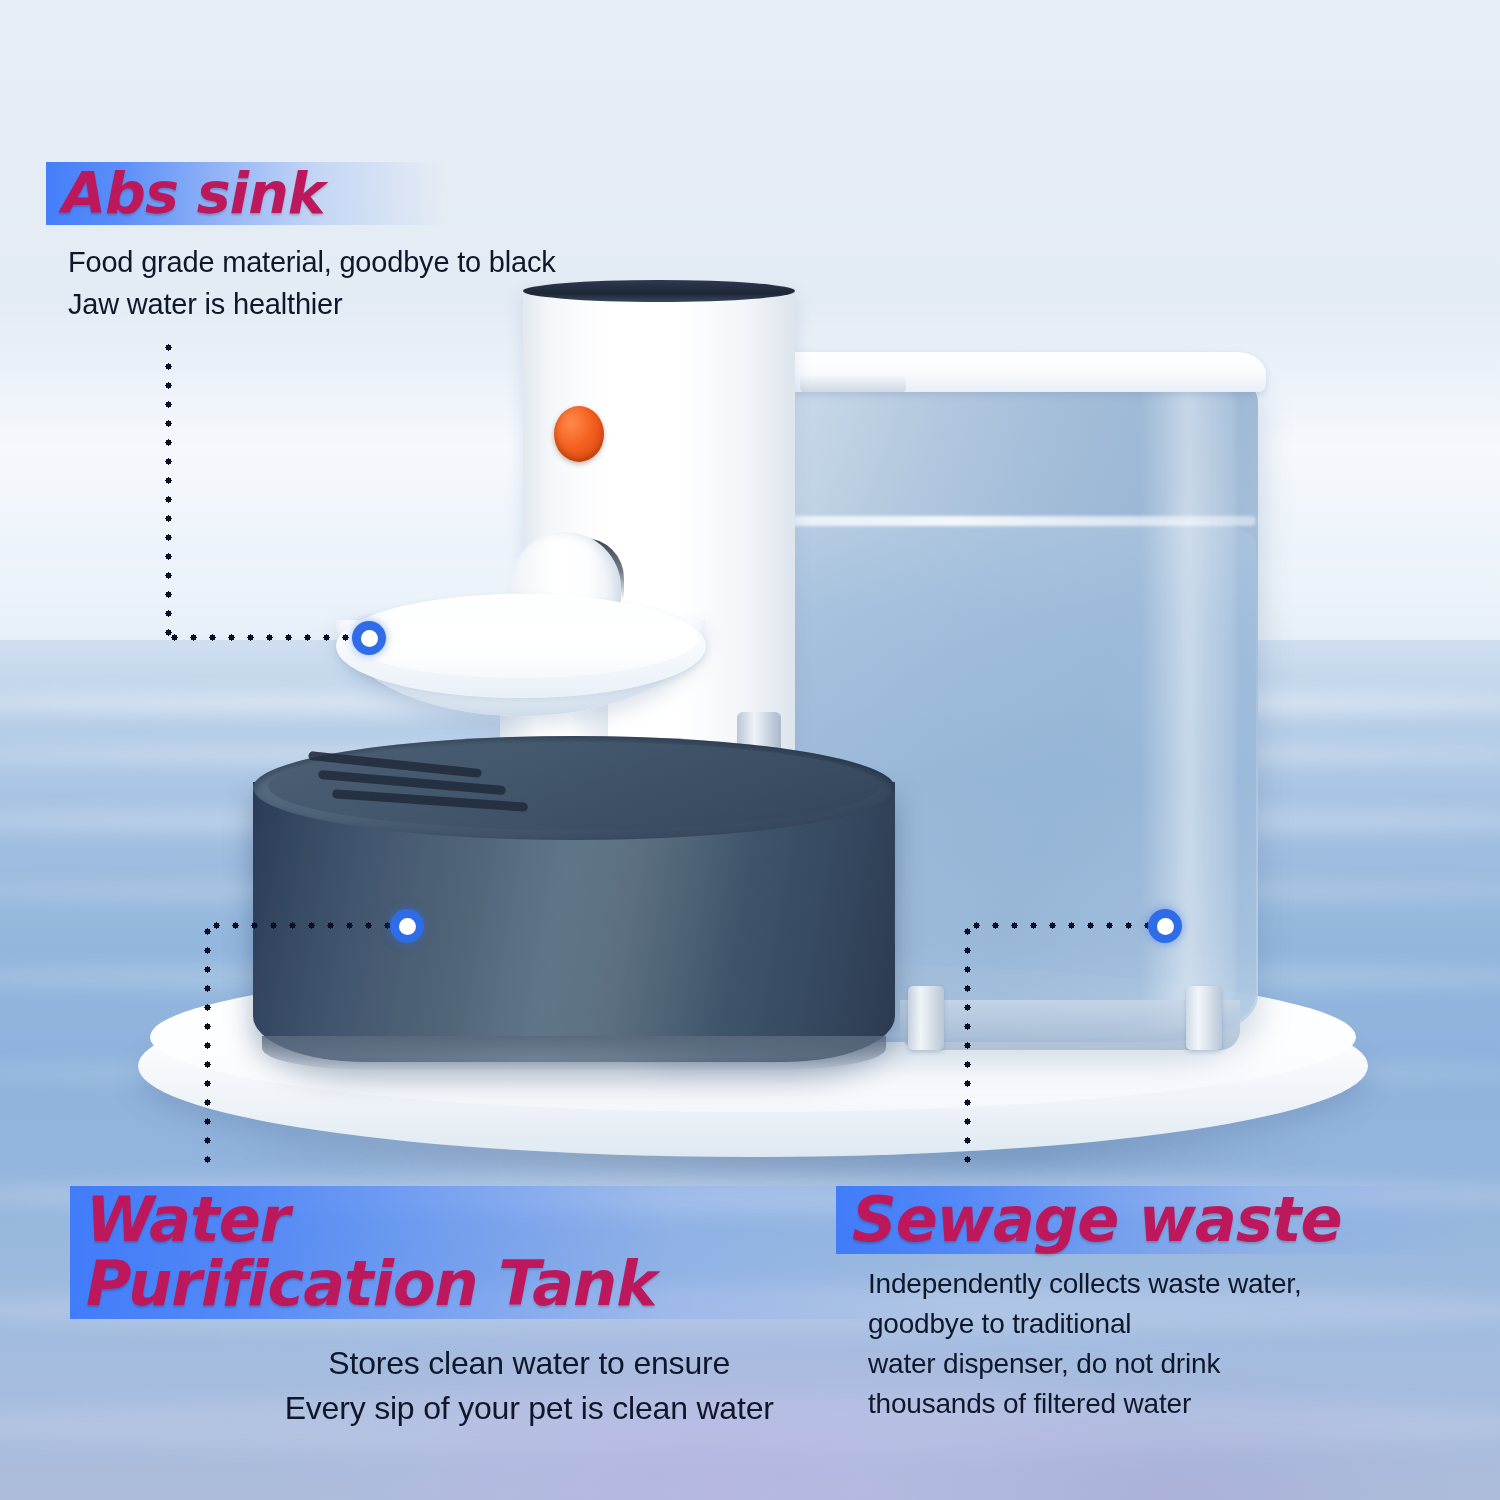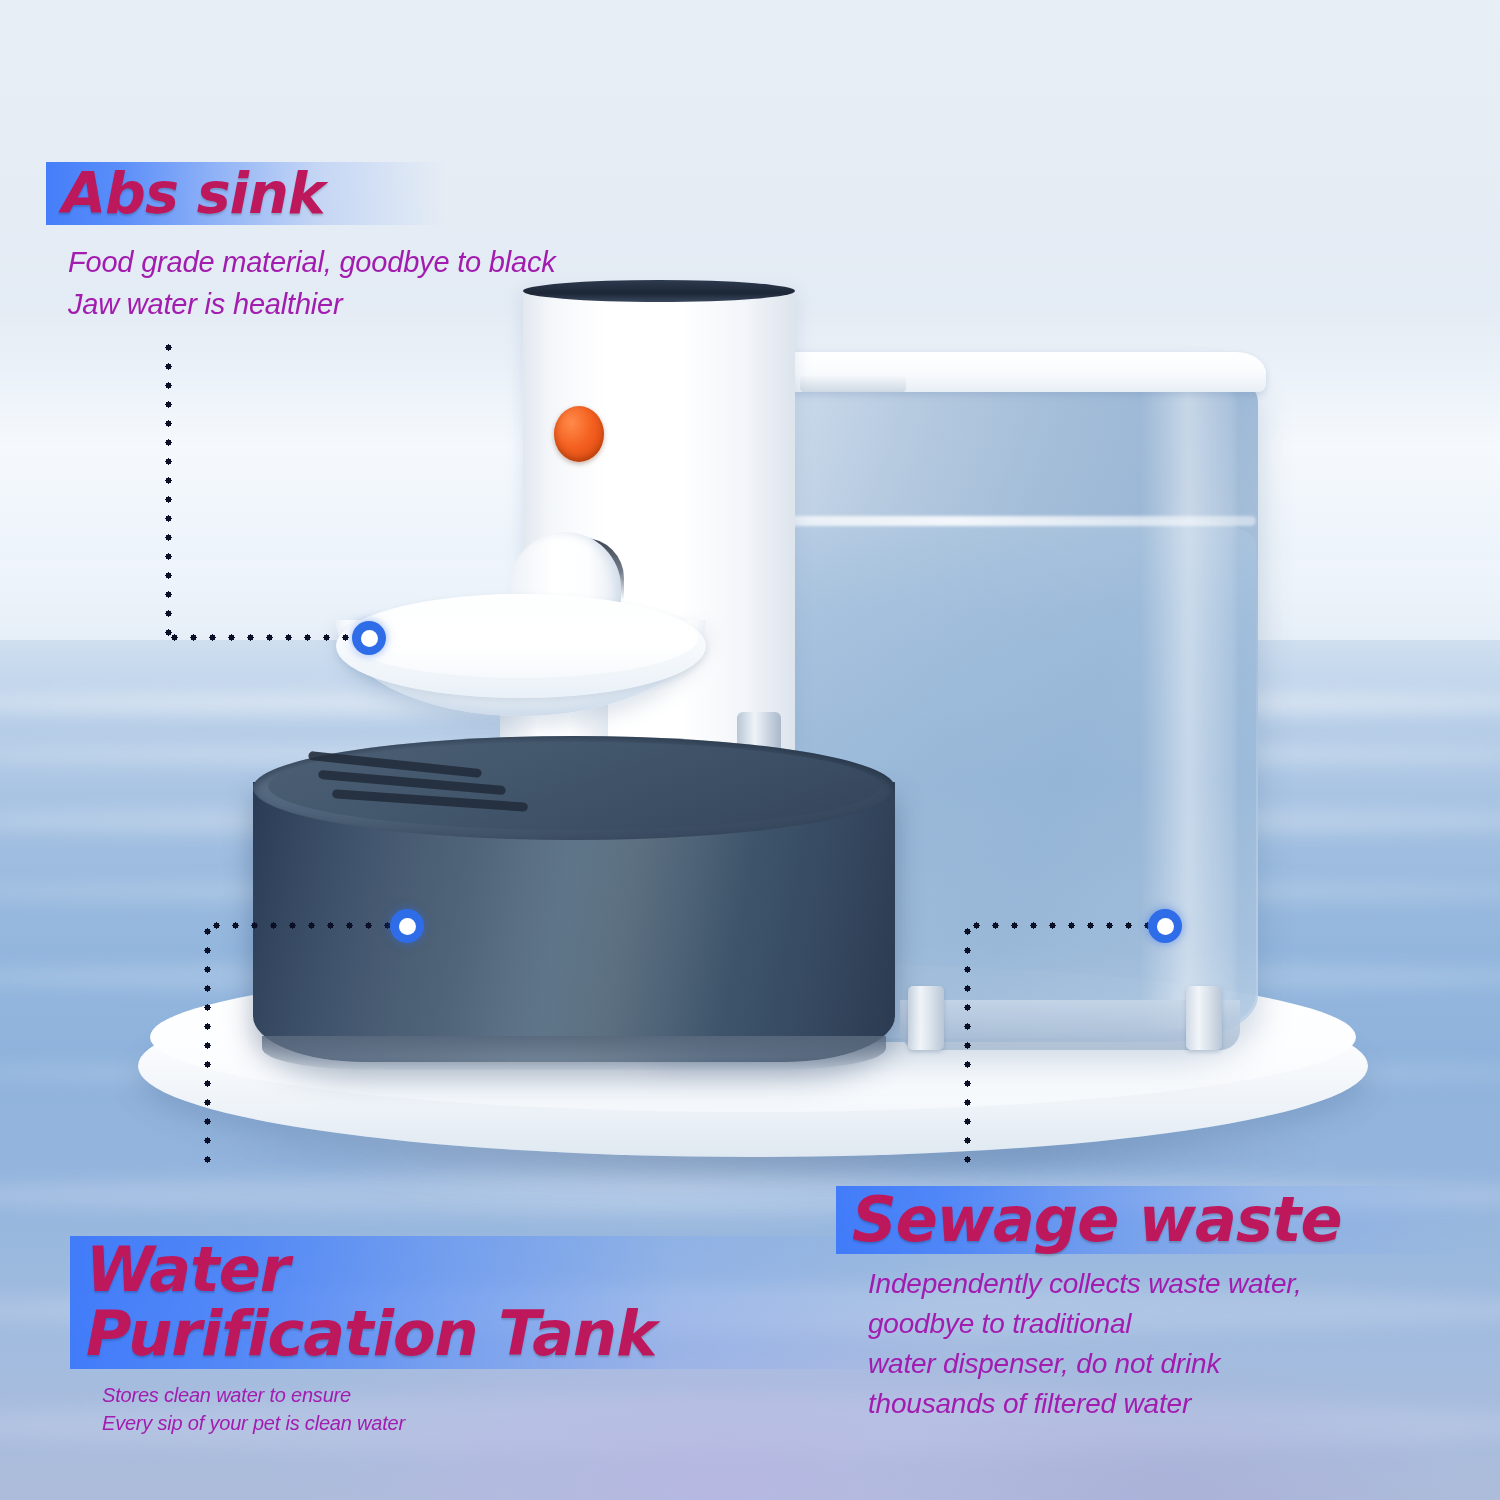--- a/index.html
+++ b/index.html
@@ -165,46 +165,46 @@
     font-style: italic;
     color: #be185d;
     letter-spacing: -1px;
     line-height: 1.04;
     white-space: pre-line;
     text-shadow: 0 2px 2px rgba(0,0,0,.18);
   }
 
   .body-text {
     font-family: "Liberation Sans", sans-serif;
-    font-style: italic;
-    color: #a21caf;
+    color: #0f172a;
     white-space: pre-line;
     letter-spacing: -.2px;
   }
 
   
   #callout-abs-sink { left: 46px; top: 162px; }
   #callout-abs-sink .heading-text { font-size: 57px; }
   #callout-abs-sink .heading-bar { padding-right: 120px; }
   #callout-abs-sink .body-text {
     margin-top: 16px;
     font-size: 29px;
     line-height: 1.45;
     margin-left: 22px;
   }
 
   
-  #callout-purification { left: 70px; top: 1236px; }
+  #callout-purification { left: 70px; top: 1186px; }
   #callout-purification .heading-text { font-size: 62px; }
   #callout-purification .heading-bar { padding-right: 300px; }
   #callout-purification .body-text {
-    margin-top: 12px;
-    font-size: 20px;
+    margin-top: 22px;
+    font-size: 32px;
     line-height: 1.42;
     margin-left: 32px;
+    text-align: center;
   }
 
   
   #callout-sewage { left: 836px; top: 1186px; }
   #callout-sewage .heading-text { font-size: 62px; }
   #callout-sewage .heading-bar { padding-right: 130px; }
   #callout-sewage .body-text {
     margin-top: 10px;
     font-size: 28px;
     line-height: 1.42;

